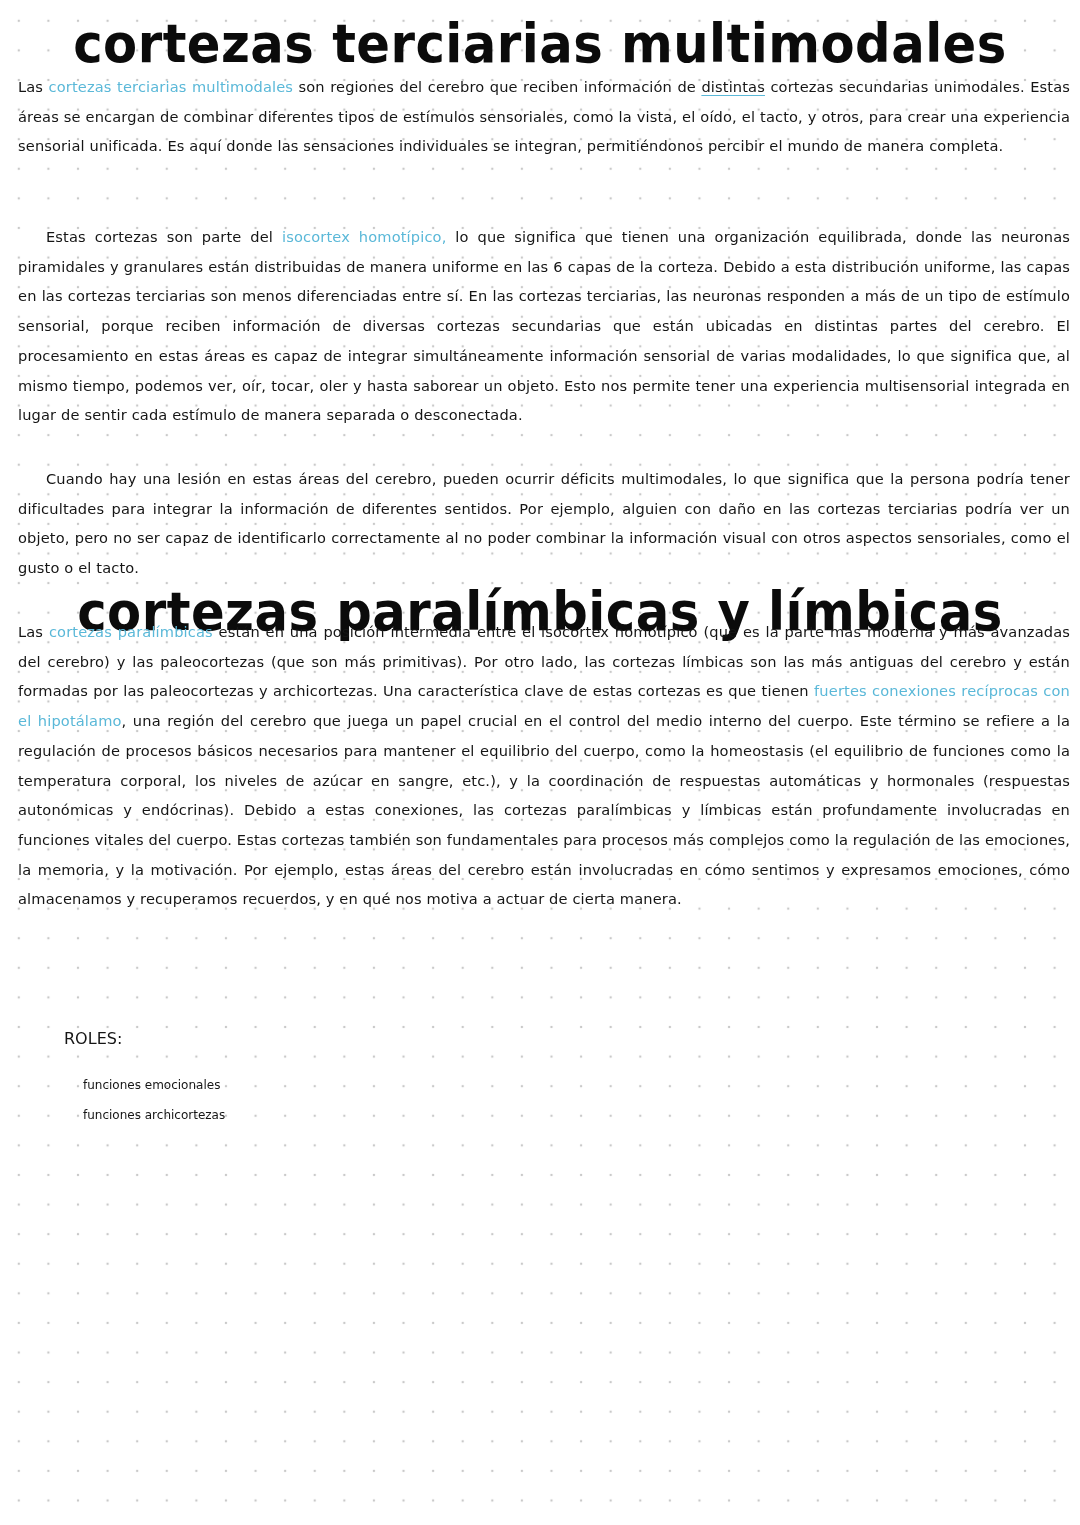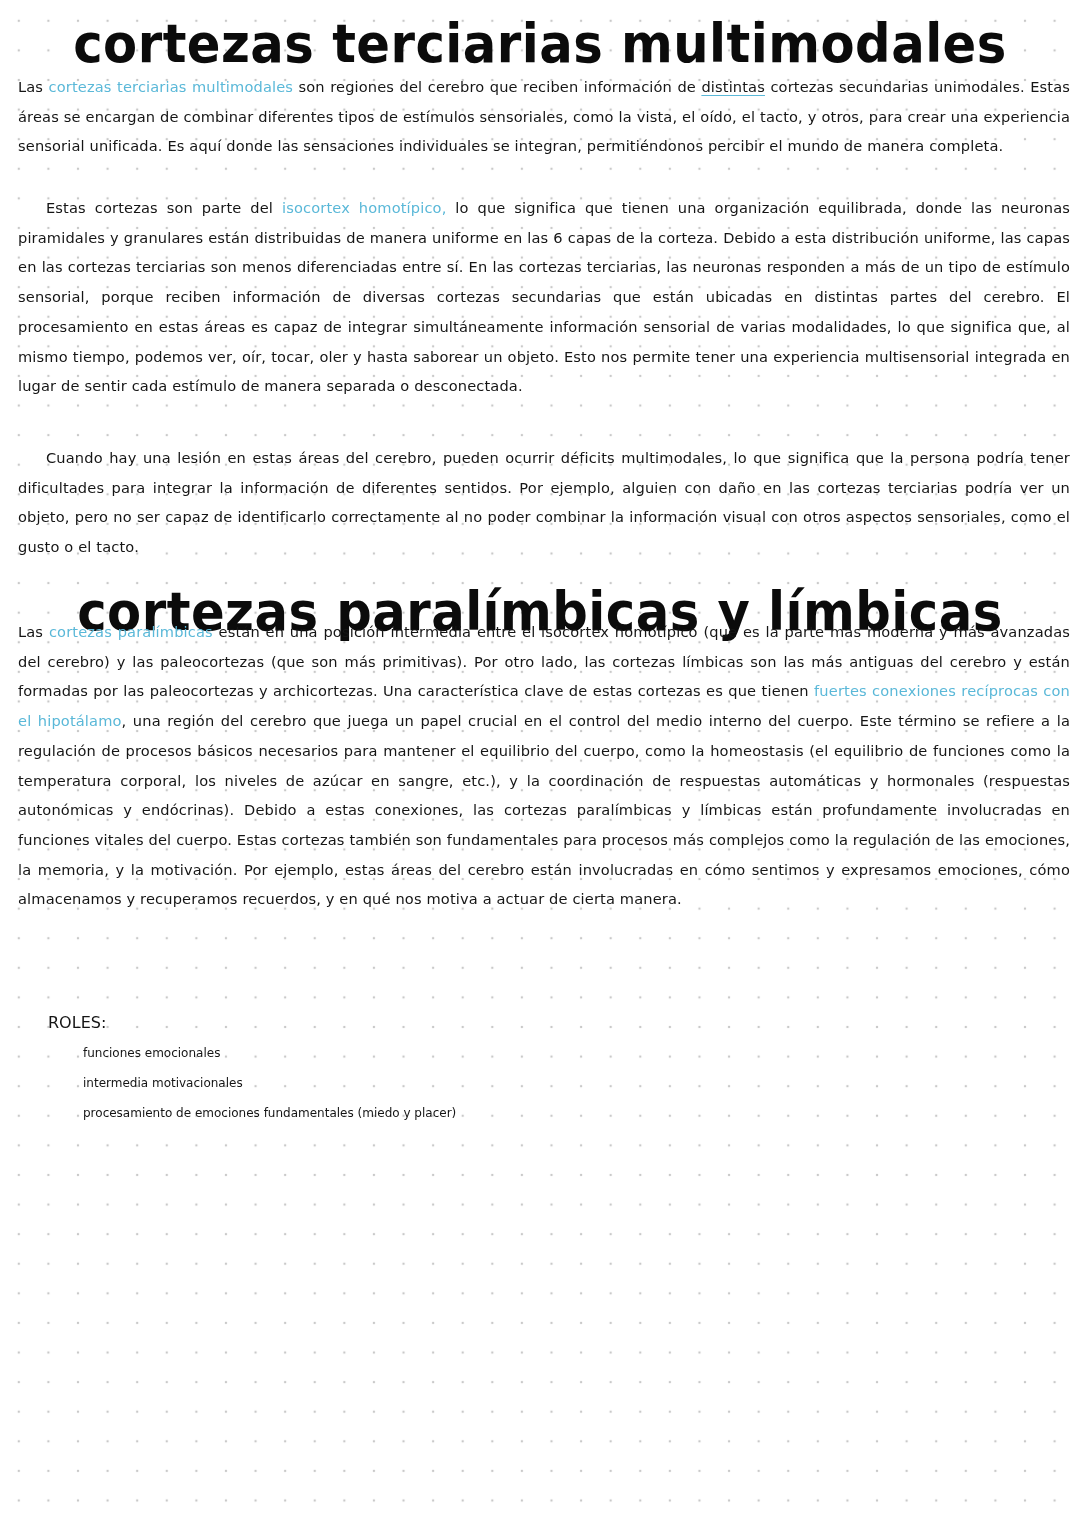--- a/index.html
+++ b/index.html
@@ -37,31 +37,31 @@
     font-size: 14.6px;
     line-height: 29.7px;
     text-align: justify;
     margin: 0;
     letter-spacing: 0.15px;
   }
   .indent { text-indent: 28px; }
   .hl { color: #5ab8d8; }
   .ul { text-decoration: underline; text-decoration-color: #5ab8d8; text-underline-offset: 3px; }
   #p1 { top: 72px; }
-  #p2 { top: 193px; }
-  #p3 { top: 443px; }
+  #p2 { top: 222px; }
+  #p3 { top: 464px; }
   #p4 { top: 617px; }
   .roles {
     position: absolute;
     left: 48px;
     top: 1008px;
     font-size: 16px;
     line-height: 30px;
   }
-  .roles-label { margin: 0; }
+  .roles-label { margin: 16px; }
   .roles ul { list-style: none; margin: 0; padding: 0 0 0 35px; }
   .roles li { margin: 0; font-size: 12px; }
 </style>
 </head>
 <body>
 
 <h1 id="title1" class="title">cortezas terciarias multimodales</h1>
 
 <p id="p1" class="para"><span>Las </span><span class="hl">cortezas terciarias multimodales</span><span> son regiones del cerebro que reciben información de </span><span class="ul">distintas</span><span> cortezas secundarias unimodales. Estas áreas se encargan de combinar diferentes tipos de estímulos sensoriales, como la vista, el oído, el tacto, y otros, para crear una experiencia sensorial unificada. Es aquí donde las sensaciones individuales se integran, permitiéndonos percibir el mundo de manera completa.</span></p>
 
@@ -70,16 +70,15 @@
 <p id="p3" class="para indent">Cuando hay una lesión en estas áreas del cerebro, pueden ocurrir déficits multimodales, lo que significa que la persona podría tener dificultades para integrar la información de diferentes sentidos. Por ejemplo, alguien con daño en las cortezas terciarias podría ver un objeto, pero no ser capaz de identificarlo correctamente al no poder combinar la información visual con otros aspectos sensoriales, como el gusto o el tacto.</p>
 
 <h1 id="title2" class="title">cortezas paralímbicas y límbicas</h1>
 
 <p id="p4" class="para"><span>Las </span><span class="hl">cortezas paralímbicas</span><span> están en una posición intermedia entre el isocortex homotípico (que es la parte más moderna y más avanzadas del cerebro) y las paleocortezas (que son más primitivas). Por otro lado, las cortezas límbicas son las más antiguas del cerebro y están formadas por las paleocortezas y archicortezas. Una característica clave de estas cortezas es que tienen </span><span class="hl">fuertes conexiones recíprocas con el hipotálamo</span><span>, una región del cerebro que juega un papel crucial en el control del medio interno del cuerpo. Este término se refiere a la regulación de procesos básicos necesarios para mantener el equilibrio del cuerpo, como la homeostasis (el equilibrio de funciones como la temperatura corporal, los niveles de azúcar en sangre, etc.), y la coordinación de respuestas automáticas y hormonales (respuestas autonómicas y endócrinas). Debido a estas conexiones, las cortezas paralímbicas y límbicas están profundamente involucradas en funciones vitales del cuerpo. Estas cortezas también son fundamentales para procesos más complejos como la regulación de las emociones, la memoria, y la motivación. Por ejemplo, estas áreas del cerebro están involucradas en cómo sentimos y expresamos emociones, cómo almacenamos y recuperamos recuerdos, y en qué nos motiva a actuar de cierta manera.</span></p>
 
 <div class="roles">
   <p class="roles-label">ROLES:</p>
   <ul>
     <li>funciones emocionales</li>
-    <li>intermedia motivacionales</li>
-    <li>procesamiento de emociones fundamentales (miedo y placer)</li>
+    <li>funciones archicortezas</li>
   </ul>
 </div>
 
 </body></html>

